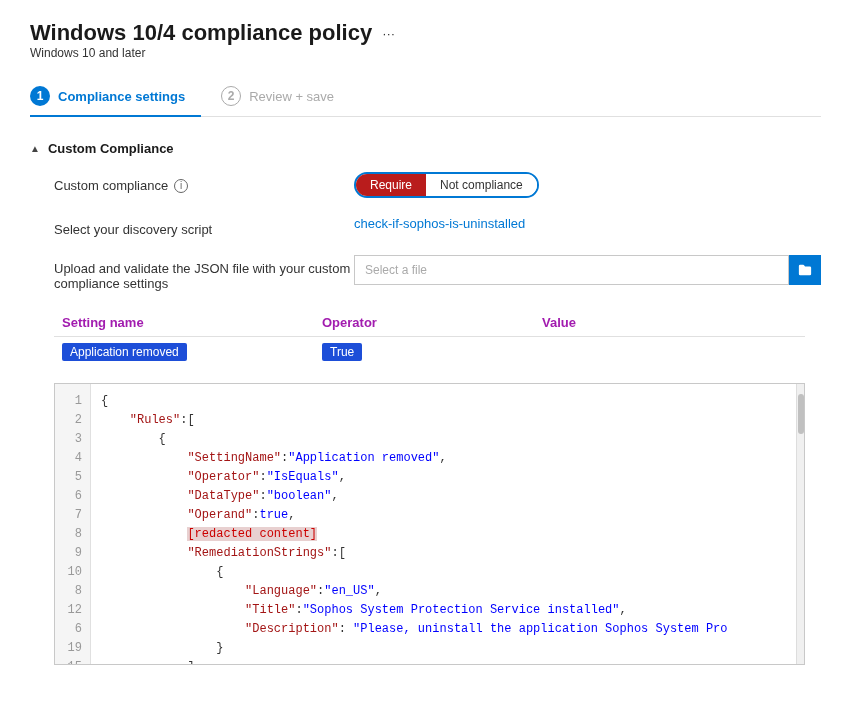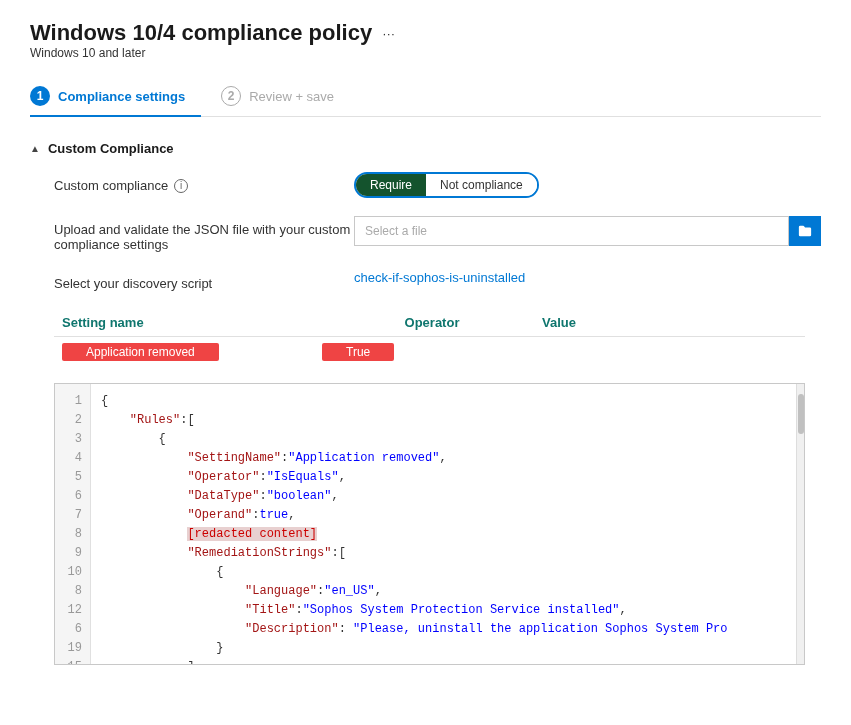--- a/index.html
+++ b/index.html
@@ -148,21 +148,21 @@
       overflow: hidden;
       border: 2px solid #0078d4;
     }
     .toggle-option {
       padding: 4px 14px;
       font-size: 12px;
       cursor: pointer;
       font-weight: 500;
     }
     .toggle-option.selected {
-      background: #14532d;
+      background: #b91c1c;
       color: #fff;
     }
     .toggle-option.unselected {
       background: #fff;
       color: #333;
     }
     .link-text {
       color: #0078d4;
       cursor: pointer;
       text-decoration: none;
@@ -198,38 +198,38 @@
     }
     .settings-table {
       width: 100%;
       margin-bottom: 16px;
     }
     .settings-table-header {
       display: flex;
       padding: 6px 8px;
       font-weight: 600;
       font-size: 13px;
-      color: #0f766e;
+      color: #a21caf;
       border-bottom: 1px solid #e0e0e0;
     }
     .settings-table-header .col-name { flex: 0 0 260px; }
     .settings-table-header .col-op { flex: 0 0 220px; }
     .settings-table-header .col-val { flex: 1; }
     .settings-table-row {
       display: flex;
       padding: 6px 8px;
       align-items: center;
     }
     .col-name { flex: 0 0 260px; }
-    .col-op { flex: 0 0 220px; text-align: center; }
+    .col-op { flex: 0 0 220px; }
     .col-val { flex: 1; }
     .highlighted-cell {
-      background: #ef4444;
+      background: #1d4ed8;
       color: #fff;
-      padding: 2px 24px;
+      padding: 2px 8px;
       font-size: 12px;
       display: inline-block;
       border-radius: 2px;
     }
     .code-editor {
       border: 1px solid #c8c8c8;
       font-family: 'Consolas', 'Courier New', monospace;
       font-size: 12px;
       background: #fff;
       display: flex;
@@ -306,47 +306,47 @@
       <div class="form-row">
         <div class="form-label">
           <span>Custom compliance</span>
           <span class="info-icon">i</span>
         </div>
         <div class="form-control">
           <div class="toggle-btn">
             <span class="toggle-option selected">Require</span>
             <span class="toggle-option unselected">Not compliance</span>
           </div>
+        </div>
+      </div>
+
+      <div class="form-row">
+        <div class="form-label">
+          <span>Select your discovery script</span>
+        </div>
+        <div class="form-control">
+          <a class="link-text">check-if-sophos-is-uninstalled</a>
         </div>
       </div>
 
       <div class="form-row">
         <div class="form-label">
           <span>Upload and validate the JSON file with your custom compliance settings</span>
         </div>
         <div class="form-control">
           <div class="file-input-row">
             <div class="file-input-box">
               <span style="color:#aaa;font-size:12px;">Select a file</span>
             </div>
             <div class="file-browse-btn">
               <svg width="14" height="14" viewBox="0 0 16 16" fill="white">
                 <path d="M1 3.5A1.5 1.5 0 0 1 2.5 2h2.764c.958 0 1.76.56 2.235 1.236L8 4h5.5A1.5 1.5 0 0 1 15 5.5v7A1.5 1.5 0 0 1 13.5 14h-11A1.5 1.5 0 0 1 1 12.5v-9z"></path>
               </svg>
             </div>
           </div>
-        </div>
-      </div>
-
-      <div class="form-row">
-        <div class="form-label">
-          <span>Select your discovery script</span>
-        </div>
-        <div class="form-control">
-          <a class="link-text">check-if-sophos-is-uninstalled</a>
         </div>
       </div>
 
       <div class="settings-table" style="margin-top:8px; padding-right:16px;">
         <div class="settings-table-header">
           <div class="col-name">Setting name</div>
           <div class="col-op">Operator</div>
           <div class="col-val">Value</div>
         </div>
         <div class="settings-table-row">

